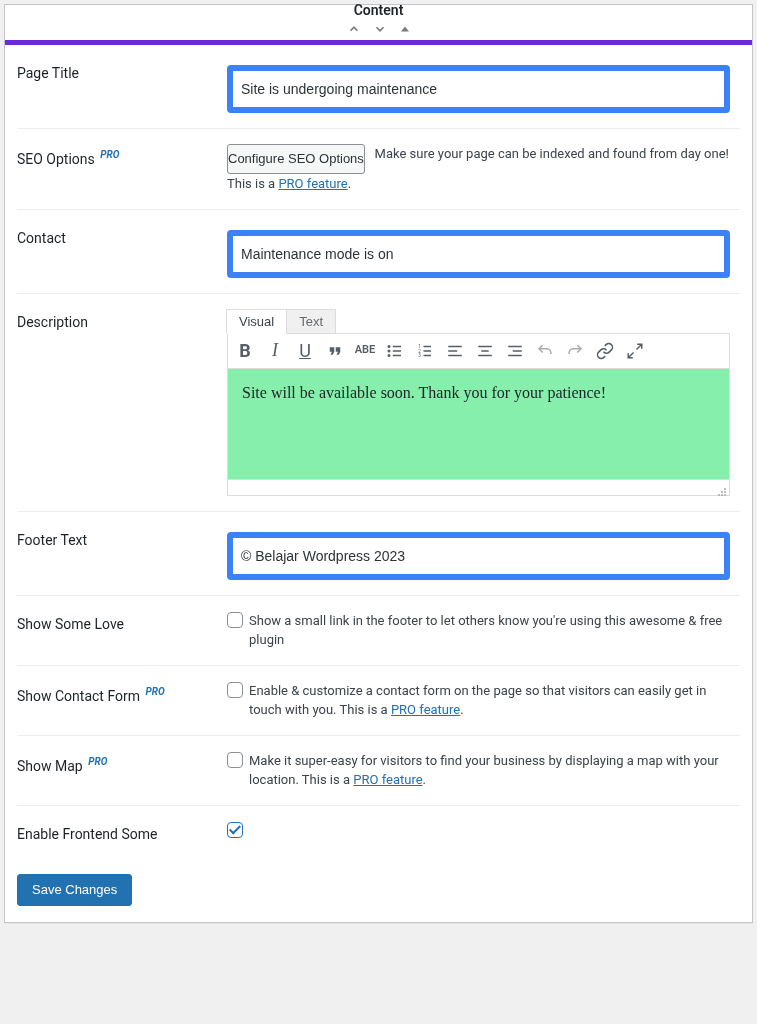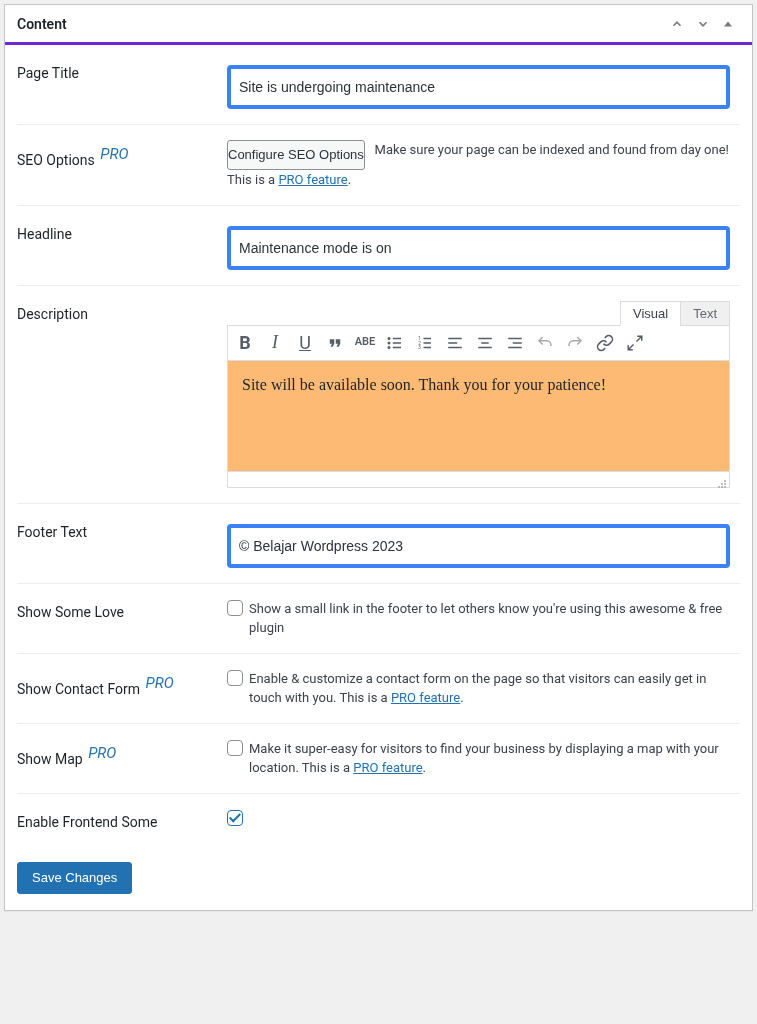--- a/index.html
+++ b/index.html
@@ -11,24 +11,25 @@
       color: #3c434a;
     }
     .postbox {
       background: #fff;
       border: 1px solid #c3c4c7;
       box-shadow: 0 1px 1px rgba(0,0,0,.04);
     }
     .postbox-header {
       display: flex;
       align-items: center;
-      justify-content: space-between;
-      border-bottom: 3px solid #6d28d9;
+      justify-content: flex-end;
+      border-bottom: 5px solid #6d28d9;
       padding: 0 12px;
       height: 40px;
+      flex-direction: column;
     }
     .postbox-header h2 {
       font-size: 14px;
       font-weight: 600;
       color: #1d2327;
     }
     .handle-actions {
       display: flex;
       gap: 0;
       align-items: center;
@@ -64,30 +65,30 @@
       font-size: 13px;
       line-height: 1.5;
     }
     .form-table td.top-pad { padding-top: 20px; }
     .regular-text {
       width: 100%;
       padding: 4px 8px;
       font-size: 14px;
       line-height: 2;
       min-height: 30px;
-      border: 4px solid #3b82f6;
+      border: 6px solid #3b82f6;
       border-radius: 4px;
       background: #fff;
       color: #2c3338;
     }
     sup.pro {
       color: #2271b1;
       font-style: italic;
-      font-size: 15px;
-      font-weight: 400;
+      font-size: 10px;
+      font-weight: 700;
       vertical-align: super;
       margin-left: 2px;
     }
     .button {
       display: inline-block;
       font-size: 13px;
       line-height: 2.15384615;
       min-height: 30px;
       padding: 0 0;
       border: 1px solid #8c8f94;
@@ -101,21 +102,20 @@
       color: #3c434a;
       line-height: 1.5;
     }
     a.pro-link { color: #2271b1; text-decoration: underline; }
     .wp-editor-wrap {
       border: 1px solid #dcdcde;
       border-radius: 0;
     }
     .wp-editor-tabs {
       display: flex;
-      justify-content: flex-end;
       margin-bottom: -1px;
       position: relative;
       z-index: 1;
     }
     .wp-switch-editor {
       background: #f0f0f1;
       border: 1px solid #dcdcde;
       padding: 4px 12px;
       font-size: 13px;
       color: #646970;
@@ -146,21 +146,21 @@
       font-size: 18px;
     }
     .mce-btn.disabled { color: #a7aaad; }
     .mce-btn svg { display: block; }
     .mce-content {
       min-height: 110px;
       padding: 12px 14px;
       font-family: Georgia, "Times New Roman", serif;
       font-size: 16px;
       color: #1d2327;
-      background: #fdba74;
+      background: #86efac;
     }
     .mce-statusbar {
       height: 16px;
       background: #fff;
       border-top: 1px solid #dcdcde;
       position: relative;
     }
     .mce-resize {
       position: absolute;
       right: 2px;
@@ -253,21 +253,21 @@
         <th>
           <span>SEO Options </span><sup class="pro">PRO</sup>
         </th>
         <td>
           <button class="button">Configure SEO Options</button>
           &nbsp;&nbsp;<span class="desc-text"><span>Make sure your page can be indexed and found from day one! This is a </span><a href="#" class="pro-link">PRO feature</a><span>.</span></span>
         </td>
       </tr>
 
       <tr>
-        <th>Headline</th>
+        <th>Contact</th>
         <td class="top-pad">
           <input type="text" class="regular-text" value="Maintenance mode is on" style="">
         </td>
       </tr>
 
       <tr>
         <th>Description</th>
         <td>
           <div class="wp-editor-tabs">
             <button class="wp-switch-editor active">Visual</button>

